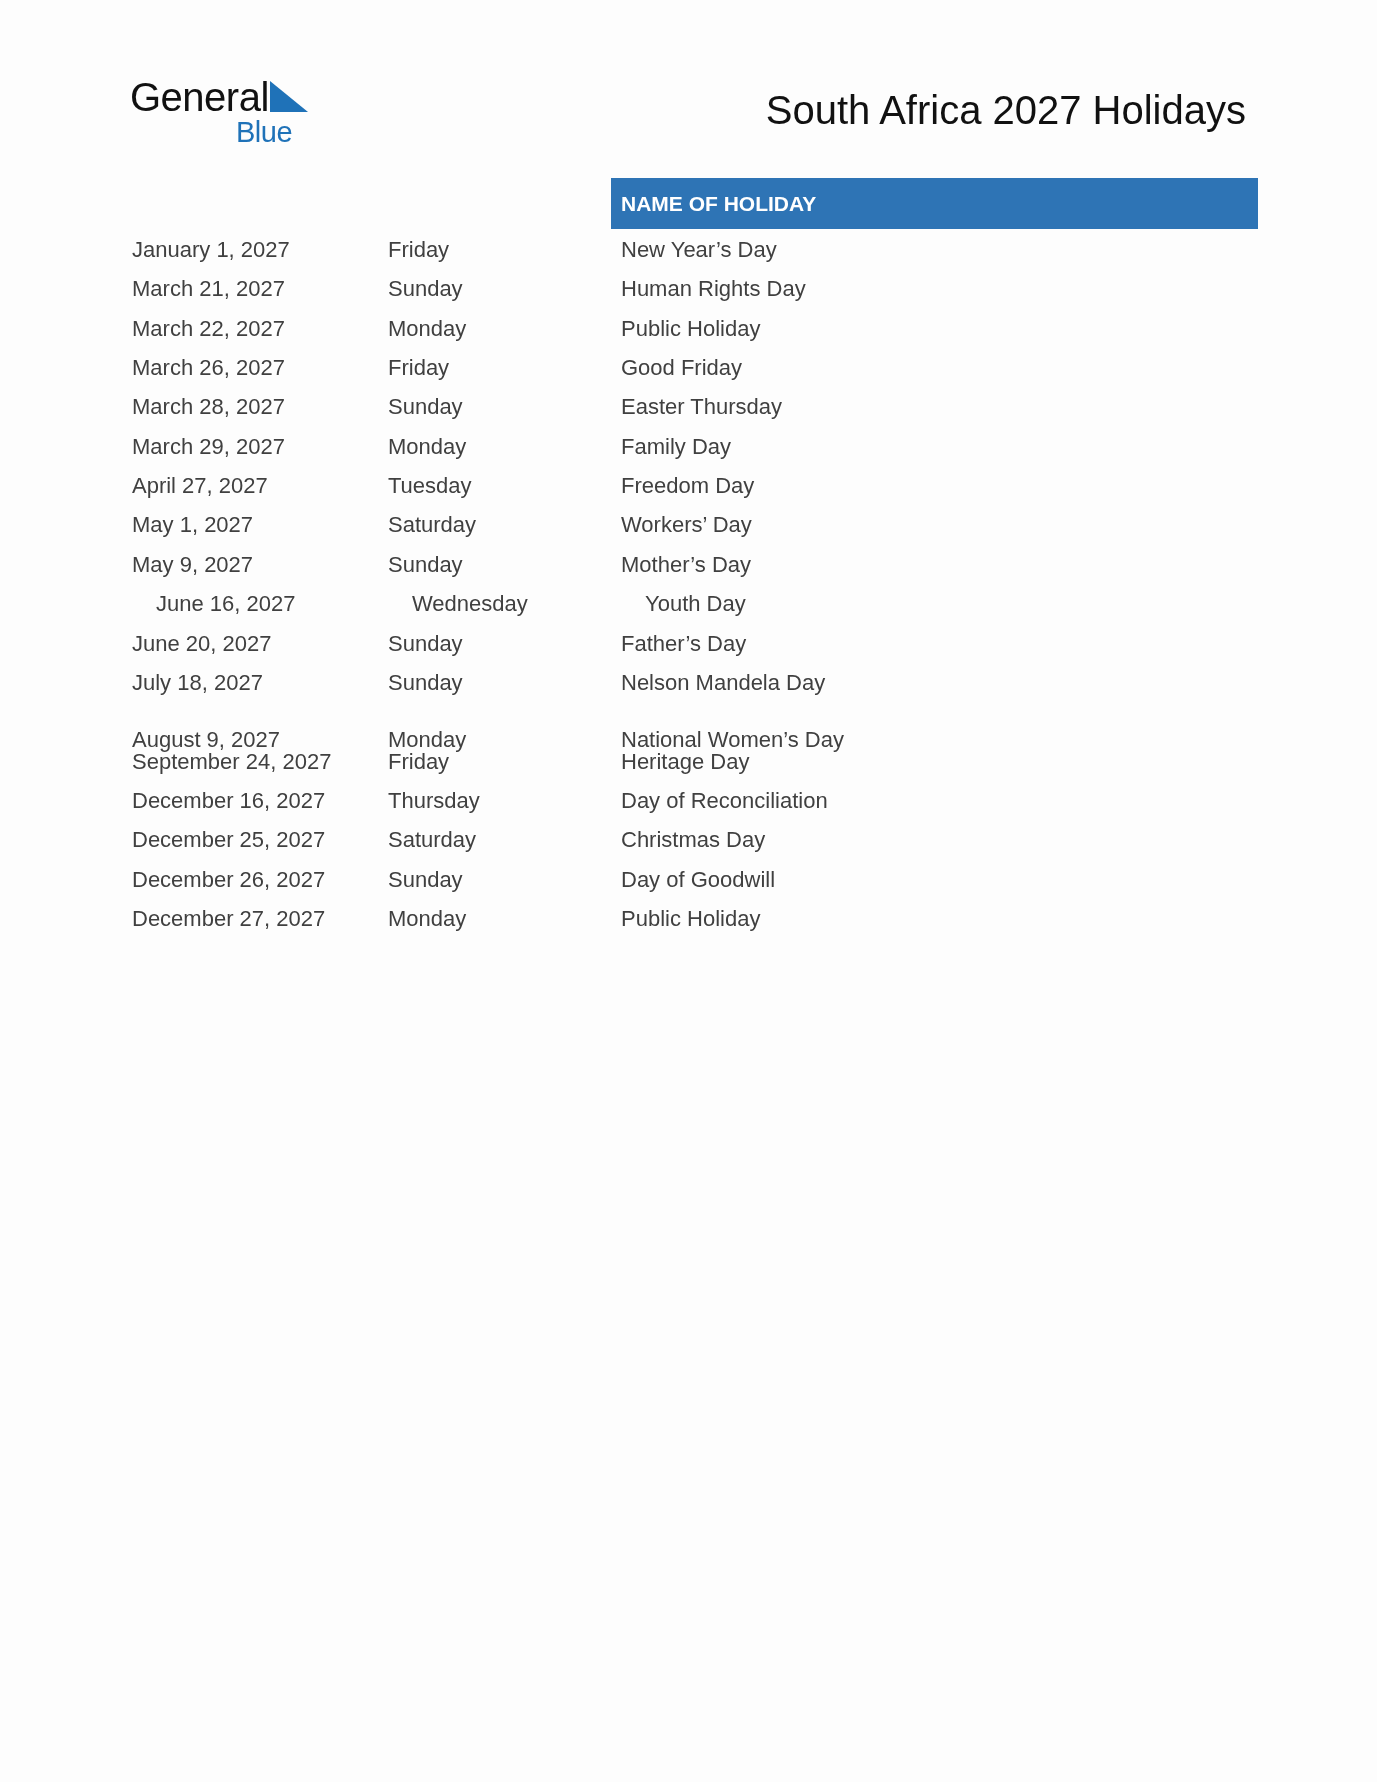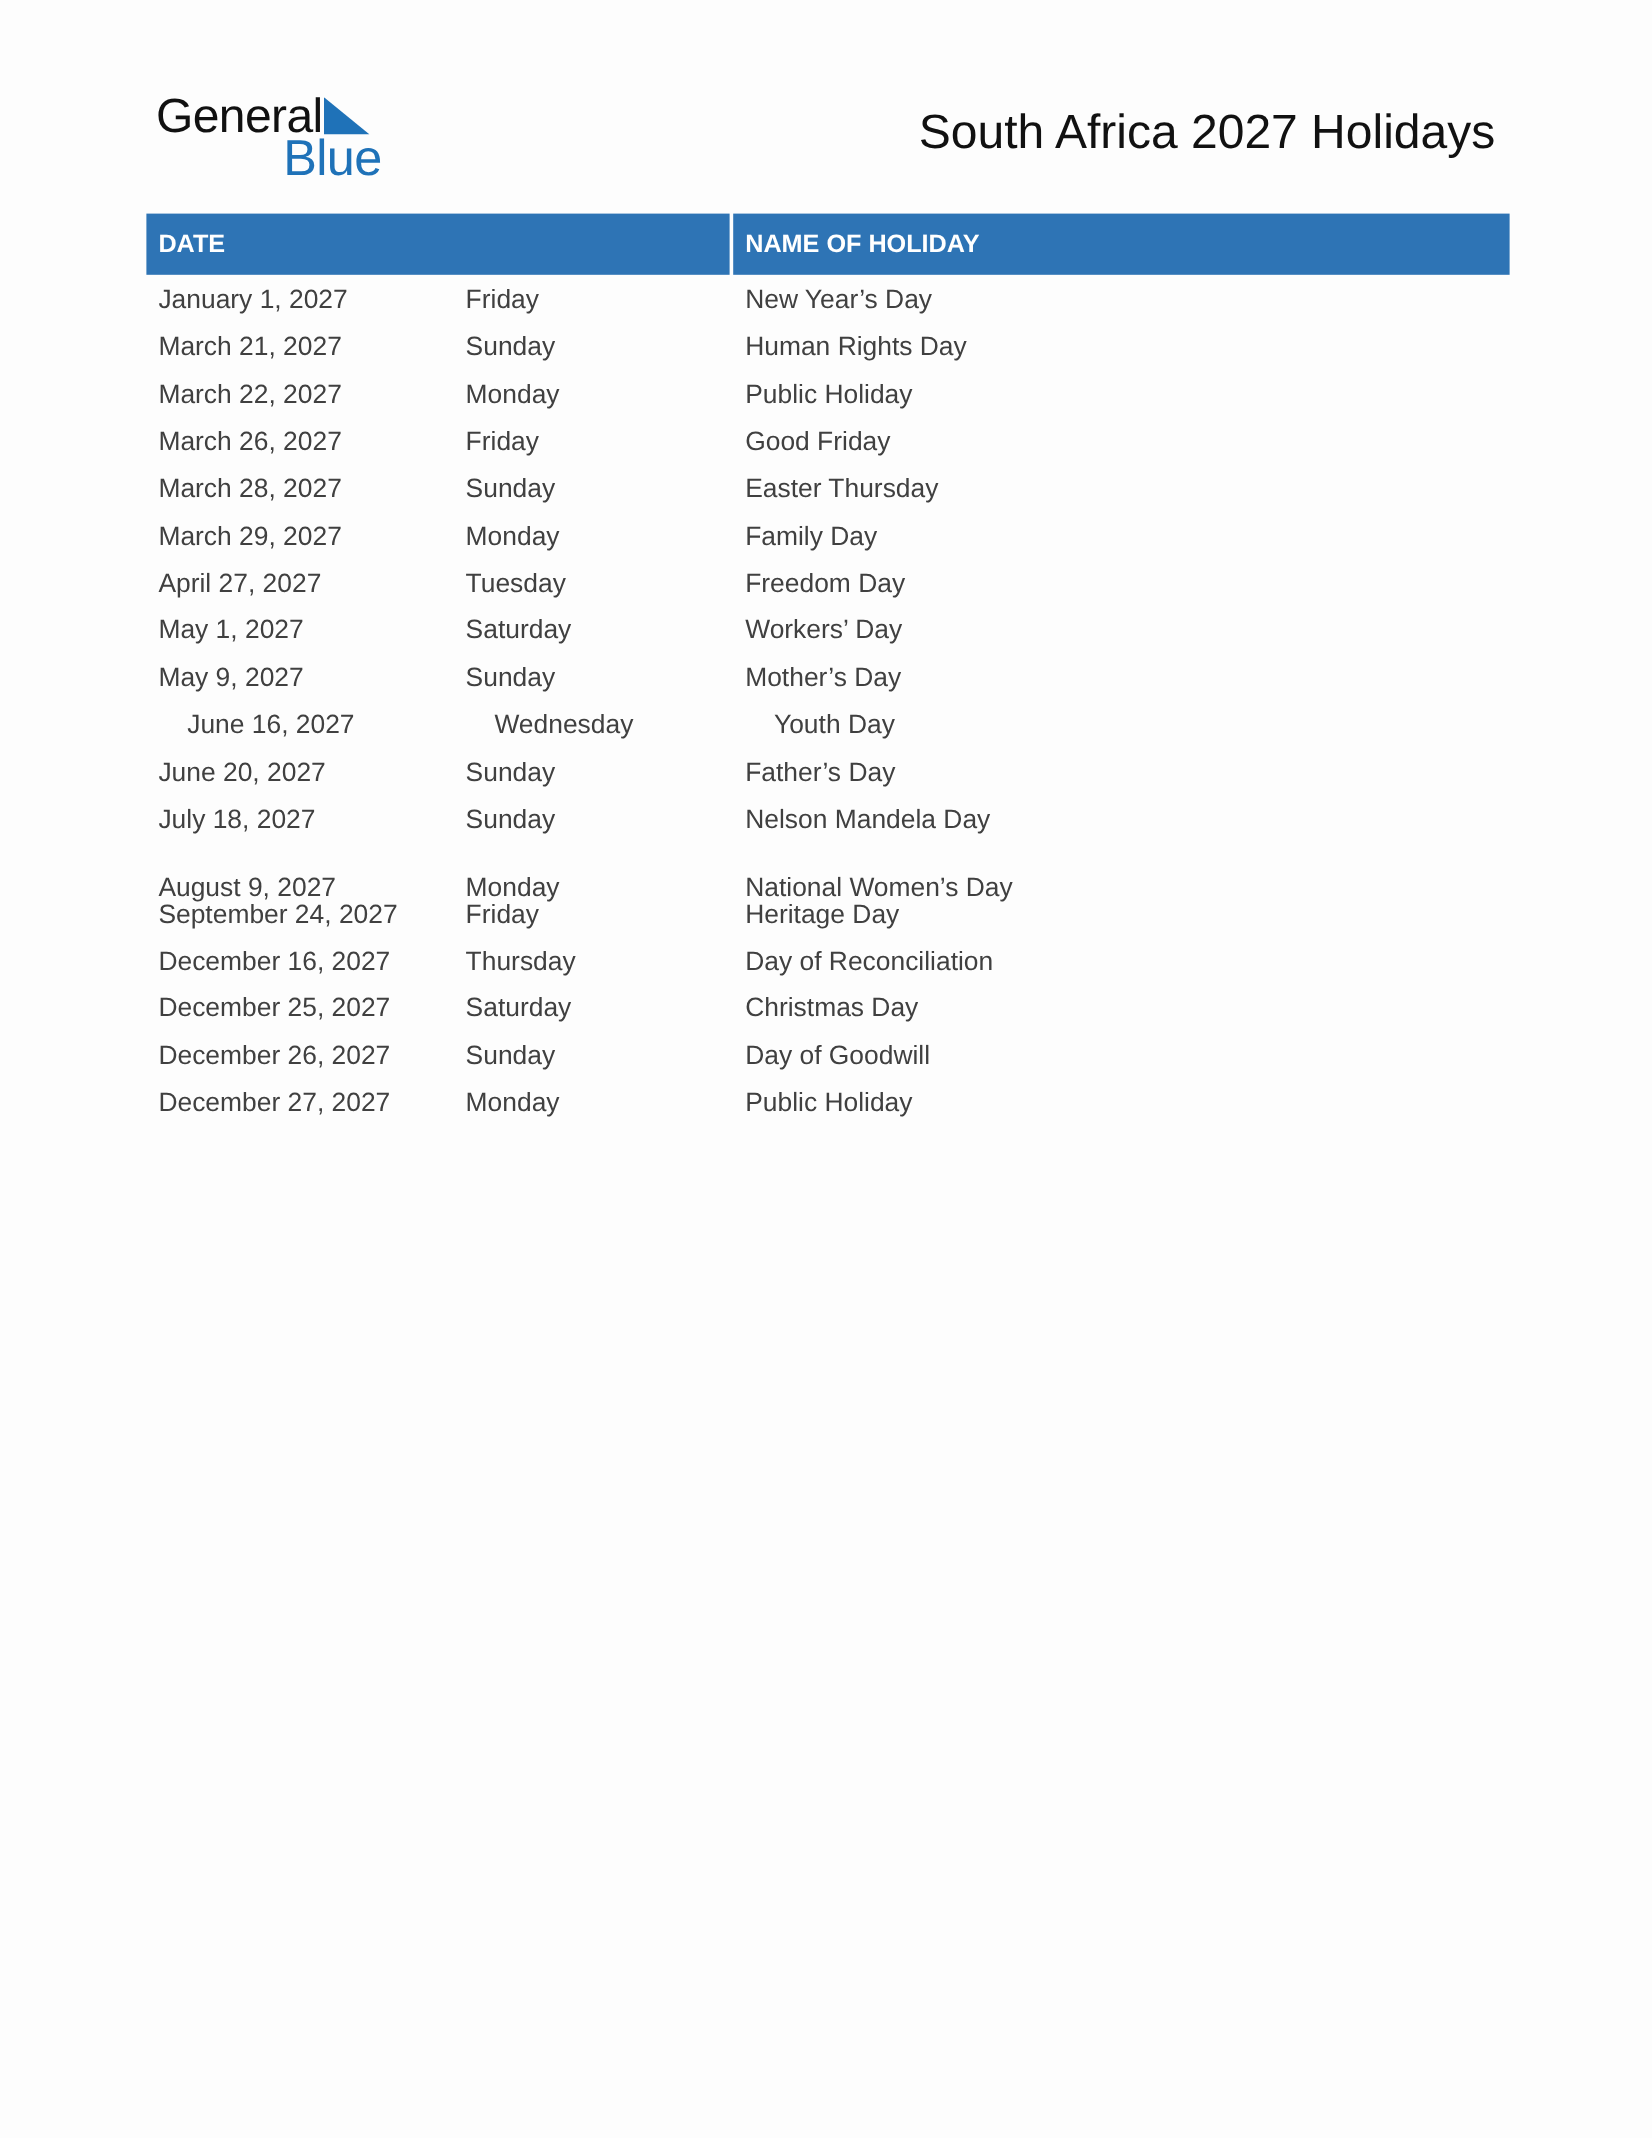--- a/index.html
+++ b/index.html
@@ -2,21 +2,21 @@
 <html><head>
 <meta charset="utf-8">
 <style>
   html, body { margin:0; padding:0; }
   body {
     width:1377px; height:1782px; background:#fdfdfd; position:relative; overflow:hidden;
     font-family: "Liberation Sans", "DejaVu Sans", sans-serif; color:#111;
   }
   .logo { position:absolute; left:130px; top:74px; width:190px; height:80px; }
   .logo .general { position:absolute; left:0; top:0; font-size:40px; letter-spacing:-0.5px; color:#111; line-height:46px; }
-  .logo .blue { position:absolute; left:106px; top:38px; font-size:42px; color:#1f72b8; line-height:40px; letter-spacing:-0.5px; }
+  .logo .blue { position:absolute; left:106px; top:38px; font-size:29px; color:#1f72b8; line-height:40px; letter-spacing:-0.5px; }
   .logo .tri2 { position:absolute; left:140px; top:7px; width:38px; height:31px; }
   .title { position:absolute; right:131px; top:84px; font-size:40px; color:#111; line-height:52px; white-space:nowrap; }
   .header { position:absolute; left:122px; top:178px; width:1136px; height:51px; }
   .hcell { position:absolute; top:0; height:51px; background:#2e74b5; color:#fff; font-weight:bold; font-size:21px;
     line-height:51px; padding-left:10px; box-sizing:border-box; }
   .hcell.date { left:0; width:486px; }
   .hcell.name { left:489px; width:647px; }
   .rows { position:absolute; left:0; top:230px; width:1377px; }
   .row { position:absolute; left:0; width:1377px; height:39px; font-size:22px; line-height:39px; color:#404040; }
   .row span { position:absolute; top:0; white-space:nowrap; }
@@ -31,21 +31,20 @@
   <span class="general">General</span>
   <svg class="tri2" viewBox="0 0 38 31" width="38" height="31">
     <polygon points="0,0 38,31 0,31" fill="#1f72b8"></polygon>
   </svg>
   <span class="blue">Blue</span>
 </div>
 
 <div class="title">South Africa 2027 Holidays</div>
 
 <div class="header">
-  <div class="hcell date">DATE</div>
   <div class="hcell name">NAME OF HOLIDAY</div>
 </div>
 
 <div class="rows" id="rows">
     <div class="row" style="top: 0px;">
       <span class="c-date">January 1, 2027</span>
       <span class="c-day">Friday</span>
       <span class="c-name">New Year’s Day</span>
     </div>
     <div class="row" style="top: 39.35px;">

